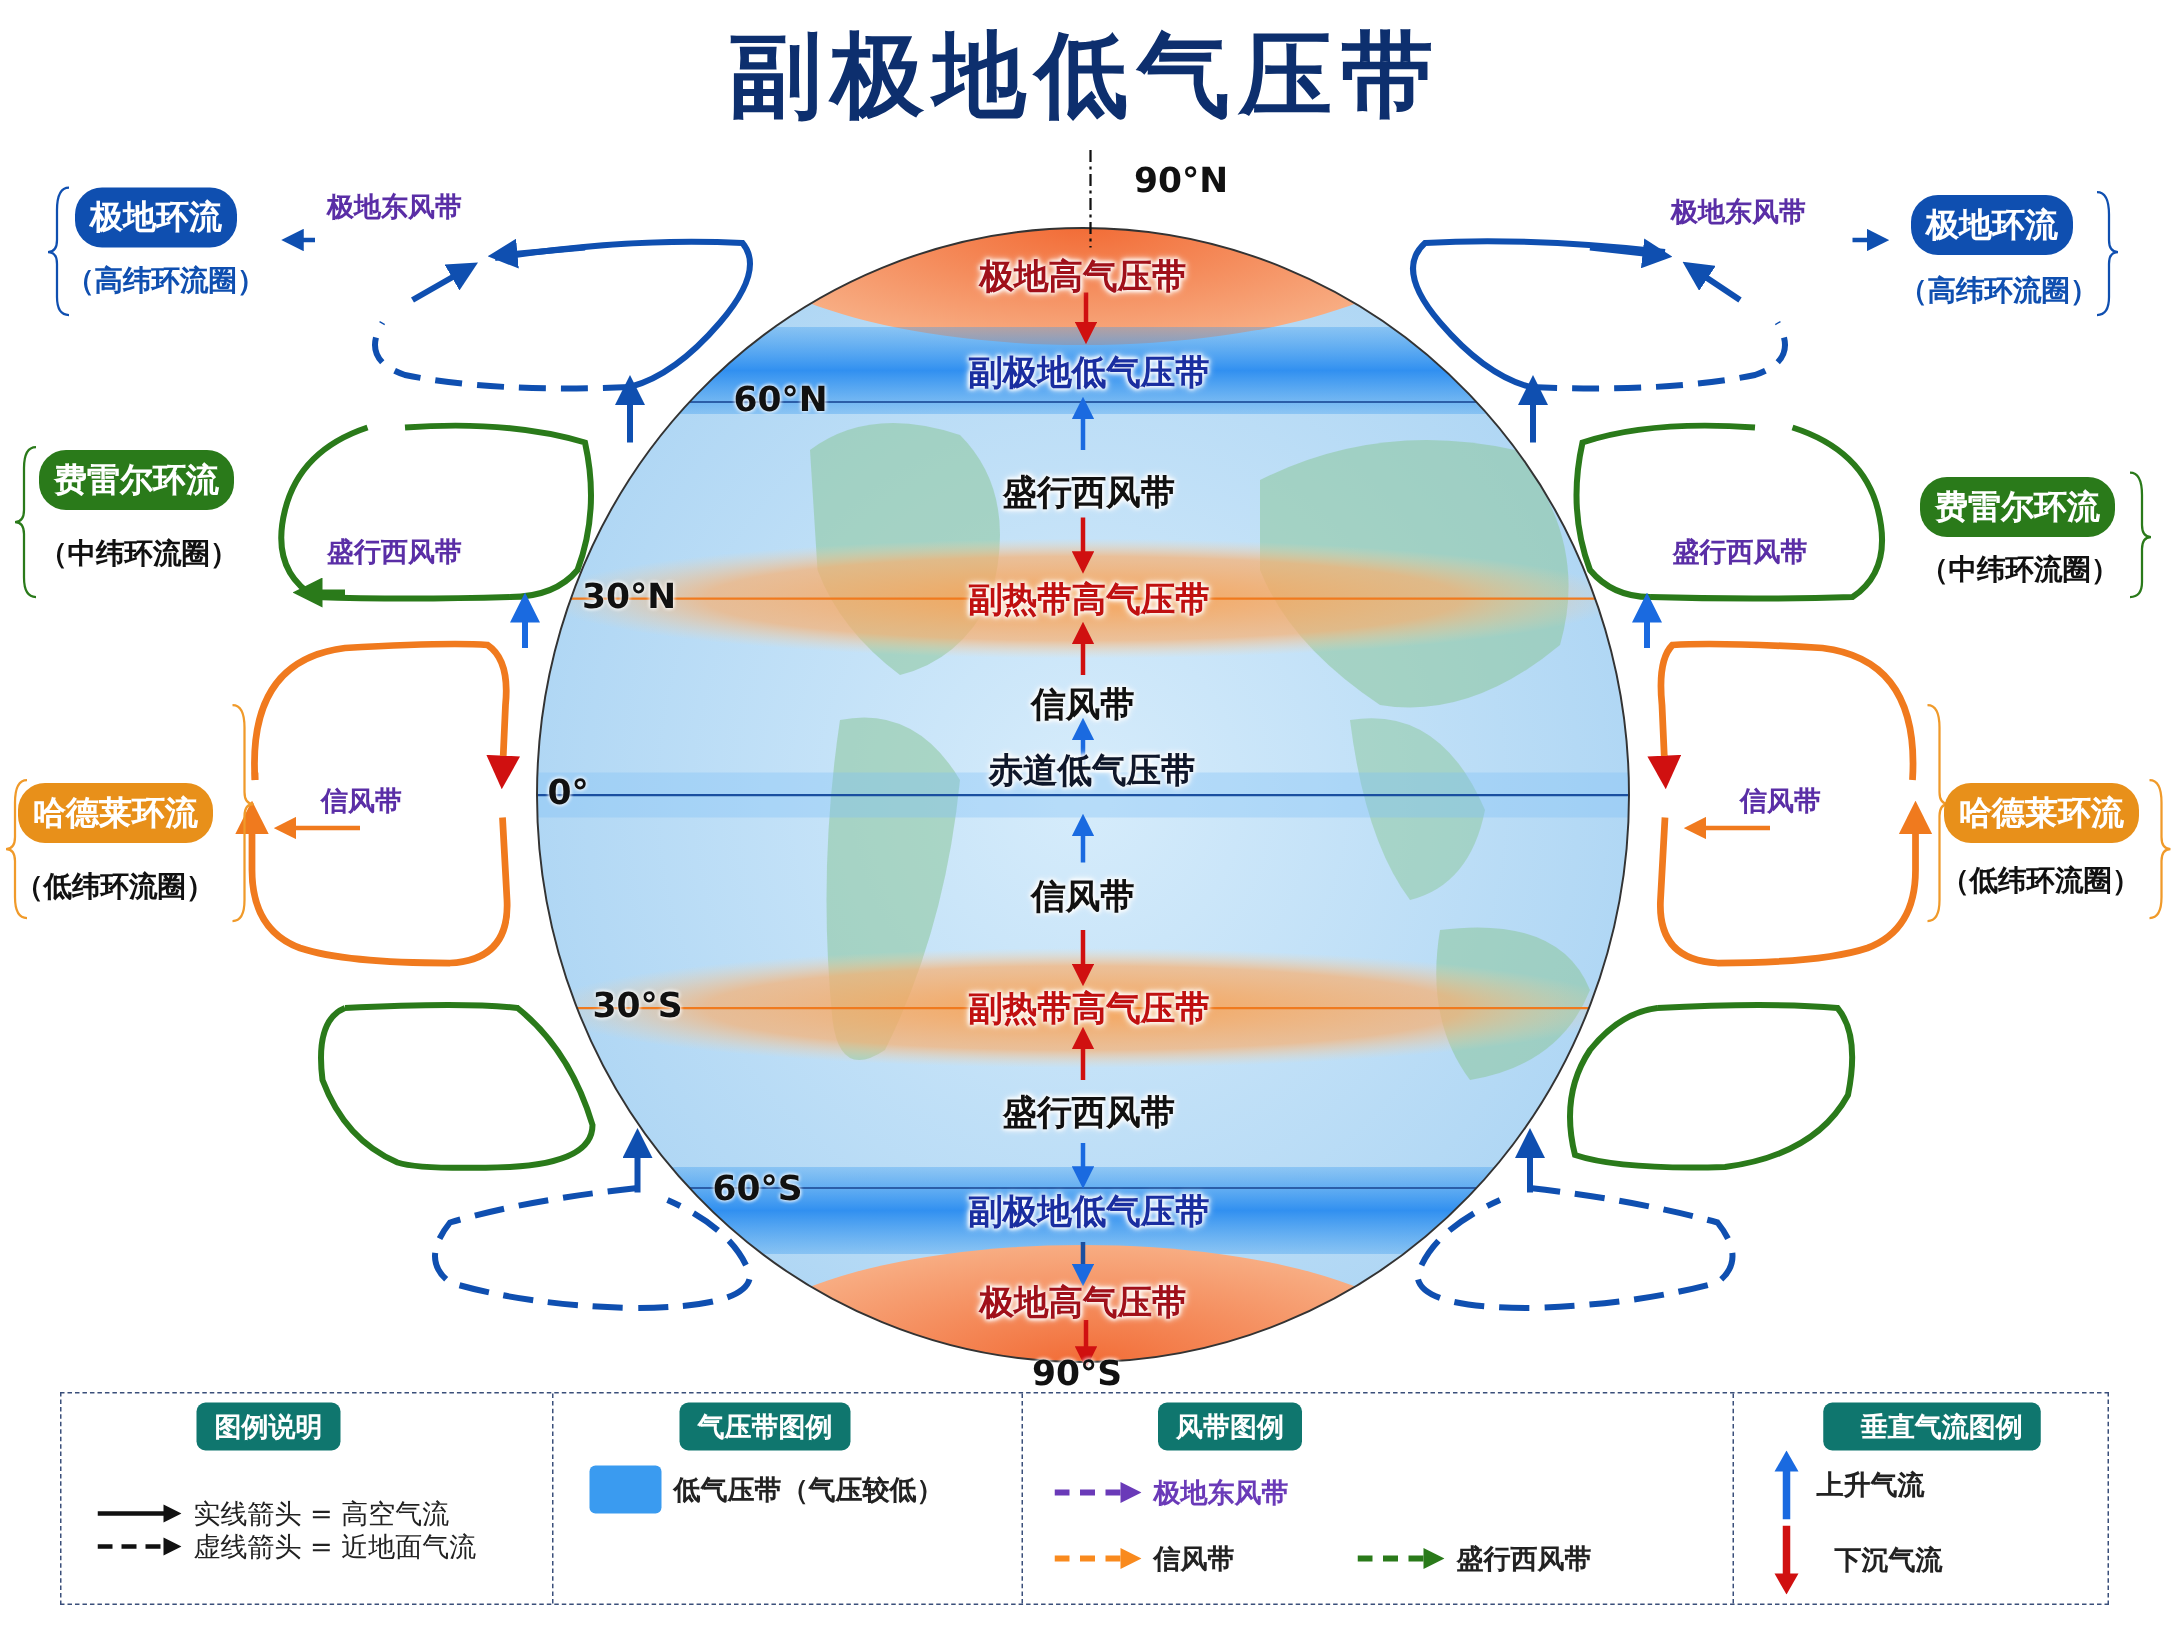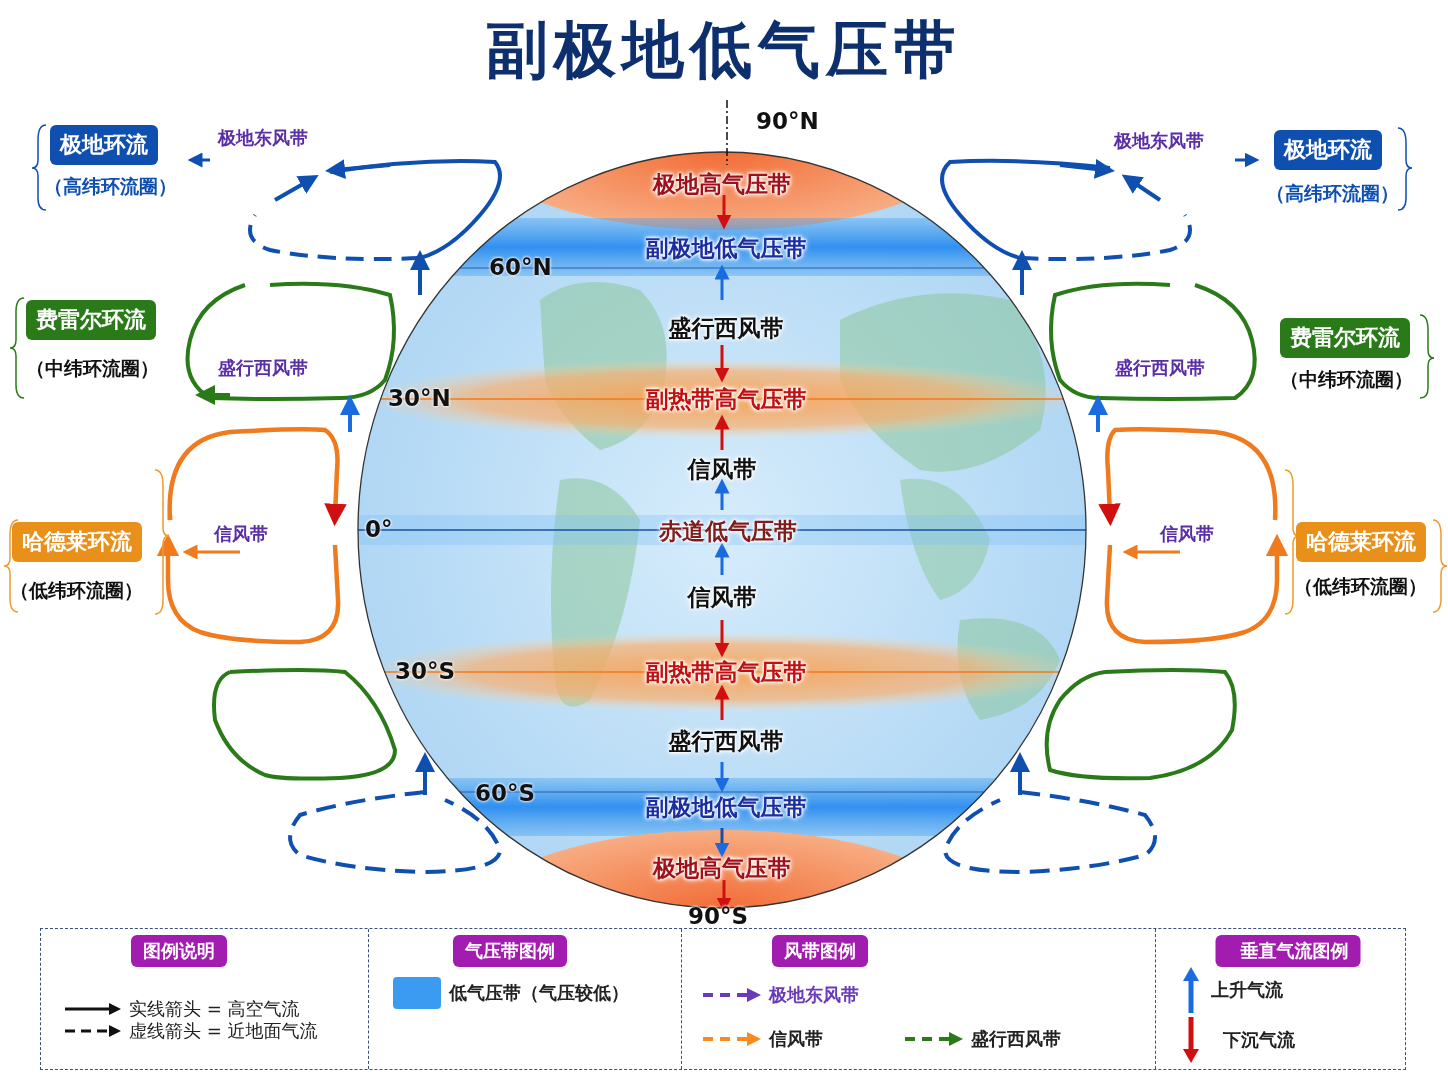--- a/index.html
+++ b/index.html
@@ -2,32 +2,32 @@
 <html><head>
 <meta charset="utf-8">
 <style>
   html, body { margin: 0; padding: 0; background: #ffffff; }
   body { width: 1448px; height: 1086px; position: relative; overflow: hidden;
          font-family: "DejaVu Sans", "Liberation Sans", sans-serif; }
   .title { position: absolute; left: 0; top: 8px; width: 1448px; text-align: center;
            font-size: 62px; font-weight: bold; color: #0d2f6e; letter-spacing: 6px; }
   svg.main { position: absolute; left: 0; top: 0; }
   .cell-box { position: absolute; color: #fff; font-weight: bold; font-size: 22px;
-              padding: 5px 10px; border-radius: 6px; white-space: nowrap; }
+              padding: 5px 10px; border-radius: 18px; white-space: nowrap; }
   .cell-sub { position: absolute; font-weight: bold; font-size: 19px; white-space: nowrap; }
   .band-label { position: absolute; font-weight: bold; font-size: 23px; white-space: nowrap;
                 transform: translateX(-50%);
                 text-shadow: 0 0 3px #fff, 0 0 3px #fff, 0 0 4px #fff, 0 0 6px #fff; }
   .lat { position: absolute; font-weight: bold; font-size: 23px; color: #111; white-space: nowrap;
          text-shadow: 0 0 3px #fff, 0 0 3px #fff; }
   .wind-side { position: absolute; font-weight: bold; font-size: 18px; color: #5a2ea6; white-space: nowrap; }
   .legend { position: absolute; left: 40px; top: 928px; width: 1366px; height: 142px;
             border: 1px dashed #3a4f7a; box-sizing: border-box; }
   .legend .divider { position: absolute; top: 0; height: 140px; border-left: 1px dashed #3a4f7a; }
-  .legend .head { position: absolute; top: 6px; background: #a21caf; color: #fff; font-weight: bold;
+  .legend .head { position: absolute; top: 6px; background: #0f766e; color: #fff; font-weight: bold;
                   font-size: 18px; padding: 4px 12px; border-radius: 6px; transform: translateX(-50%); white-space: nowrap; }
   .legend .row { position: absolute; font-size: 18px; font-weight: bold; color: #222; white-space: nowrap;
                  display: flex; align-items: center; gap: 8px; }
   .swatch { width: 48px; height: 32px; border-radius: 4px; display: inline-block; }
 </style>
 </head>
 <body>
 
 <div class="title">副极地低气压带</div>
 
@@ -201,21 +201,21 @@
 <div class="lat" style="left:365px;top:516px;">0°</div>
 <div class="lat" style="left:395px;top:658px;">30°S</div>
 <div class="lat" style="left:475px;top:780px;">60°S</div>
 <div class="lat" style="left:688px;top:903px;">90°S</div>
 
 <div class="band-label" style="left:722px;top:169px;color:#a0101a;">极地高气压带</div>
 <div class="band-label" style="left:726px;top:233px;color:#1a2ea0;">副极地低气压带</div>
 <div class="band-label" style="left:726px;top:313px;color:#111;">盛行西风带</div>
 <div class="band-label" style="left:726px;top:384px;color:#c01010;">副热带高气压带</div>
 <div class="band-label" style="left:722px;top:454px;color:#111;">信风带</div>
-<div class="band-label" style="left:728px;top:516px;color:#7f1d1d;">赤道低气压带</div>
+<div class="band-label" style="left:728px;top:498px;color:#0f172a;">赤道低气压带</div>
 <div class="band-label" style="left:722px;top:582px;color:#111;">信风带</div>
 <div class="band-label" style="left:726px;top:657px;color:#c01010;">副热带高气压带</div>
 <div class="band-label" style="left:726px;top:726px;color:#111;">盛行西风带</div>
 <div class="band-label" style="left:726px;top:792px;color:#1a2ea0;">副极地低气压带</div>
 <div class="band-label" style="left:722px;top:853px;color:#a0101a;">极地高气压带</div>
 
 <div class="cell-box" style="left:50px;top:125px;background:#0f4fb0;">极地环流</div>
 <div class="cell-sub" style="left:44px;top:174px;color:#0f4fb0;">（高纬环流圈）</div>
 <div class="wind-side" style="left:218px;top:126px;">极地东风带</div>
 

